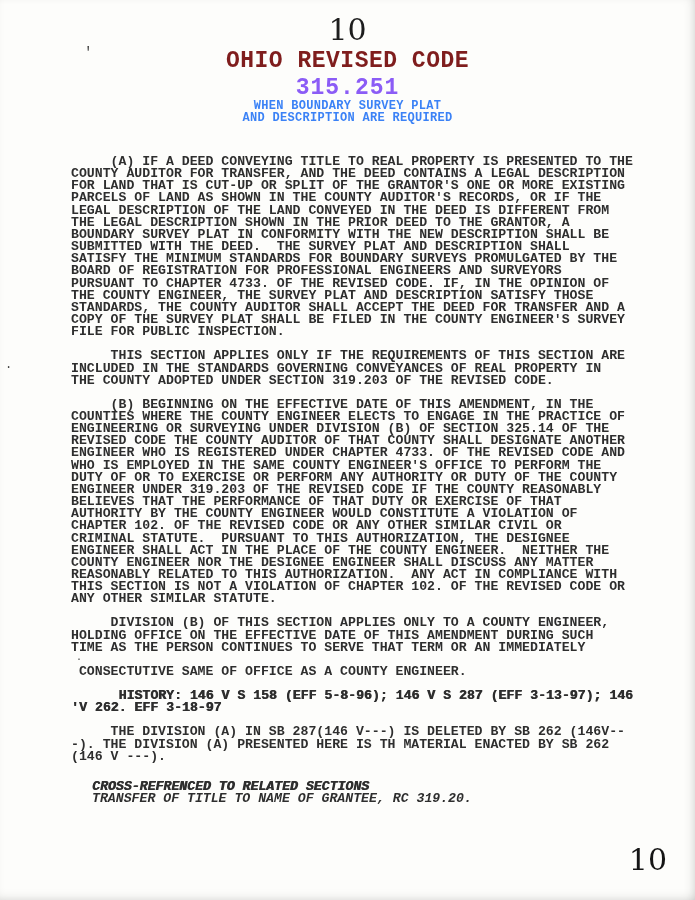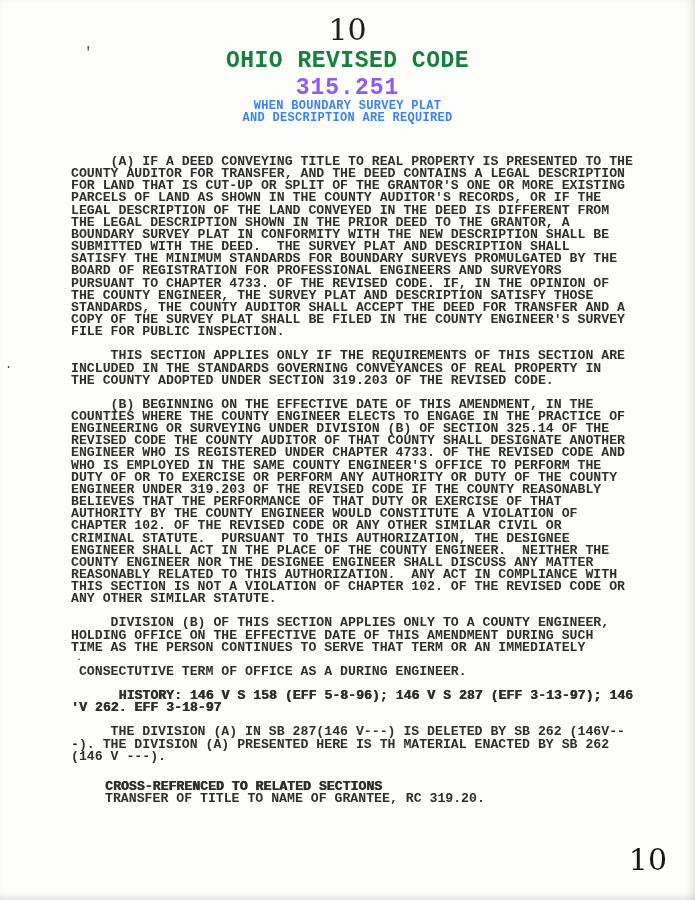--- a/index.html
+++ b/index.html
@@ -17,21 +17,21 @@
   .serif { font-family: "DejaVu Serif", serif; }
 
   .top-num {
     position: absolute; top: 14px; left: 0; width: 100%;
     text-align: center; font-size: 30px; line-height: 32px;
     color: #1d1d1d; font-weight: 400;
   }
   .doc-title {
     position: absolute; top: 48px; left: 0; width: 100%;
     text-align: center; font-size: 23px; line-height: 26px;
-    font-weight: 700; letter-spacing: 0.5px; color: #15803d;
+    font-weight: 700; letter-spacing: 0.5px; color: #7f1d1d;
   }
   .section-num {
     position: absolute; top: 76px; left: 0; width: 100%;
     text-align: center; font-size: 23px; line-height: 25px;
     font-weight: 700; letter-spacing: 1px; color: #8b5cf6;
   }
   .subtitle {
     position: absolute; top: 100px; left: 0; width: 100%;
     text-align: center; font-size: 12px; line-height: 12.4px;
     font-weight: 700; letter-spacing: 0.3px; color: #3b82f6;
@@ -48,21 +48,21 @@
     letter-spacing: 0;
     color: #2e2e2e;
     white-space: pre;
   }
   .bold-extra {
     color: #0b0b0b;
     text-shadow: 0.6px 0 0 currentColor;
   }
   .hist { margin-left: -7px; }
   .notepara { margin-left: 14px; }
-  .crossref { margin-left: 34px; margin-top: 18px; }
+  .crossref { margin-left: 21px; margin-top: 18px; font-style: italic; }
   .crossref pre.para { margin-bottom: 0; }
 
   .bottom-num {
     position: absolute; top: 844px; right: 28px;
     font-size: 30px; line-height: 32px; color: #151515;
   }
 
   .artifact { position: absolute; color: #444; }
   .artifact.a1 { left: 84px; top: 45px; font-size: 14px; }
   .artifact.a2 { left: 5px;  top: 358px; font-size: 12px; }
@@ -125,21 +125,21 @@
 ENGINEER SHALL ACT IN THE PLACE OF THE COUNTY ENGINEER.  NEITHER THE
 COUNTY ENGINEER NOR THE DESIGNEE ENGINEER SHALL DISCUSS ANY MATTER
 REASONABLY RELATED TO THIS AUTHORIZATION.  ANY ACT IN COMPLIANCE WITH
 THIS SECTION IS NOT A VIOLATION OF CHAPTER 102. OF THE REVISED CODE OR
 ANY OTHER SIMILAR STATUTE.</pre>
 
     <pre class="para">     DIVISION (B) OF THIS SECTION APPLIES ONLY TO A COUNTY ENGINEER,
 HOLDING OFFICE ON THE EFFECTIVE DATE OF THIS AMENDMENT DURING SUCH
 TIME AS THE PERSON CONTINUES TO SERVE THAT TERM OR AN IMMEDIATELY</pre>
 
-    <pre class="para"> CONSECTUTIVE TERM OF OFFICE AS A DURING ENGINEER.</pre>
+    <pre class="para"> CONSECTUTIVE SAME OF OFFICE AS A COUNTY ENGINEER.</pre>
 
     <pre class="para hist bold-extra">      HISTORY: 146 V S 158 (EFF 5-8-96); 146 V S 287 (EFF 3-13-97); 146
 'V 262. EFF 3-18-97</pre>
 
     <pre class="para notepara">     THE DIVISION (A) IN SB 287(146 V---) IS DELETED BY SB 262 (146V--
 -). THE DIVISION (A) PRESENTED HERE IS TH MATERIAL ENACTED BY SB 262
 (146 V ---).</pre>
 
     <div class="crossref">
       <pre class="para bold-extra">CROSS-REFRENCED TO RELATED SECTIONS</pre>

